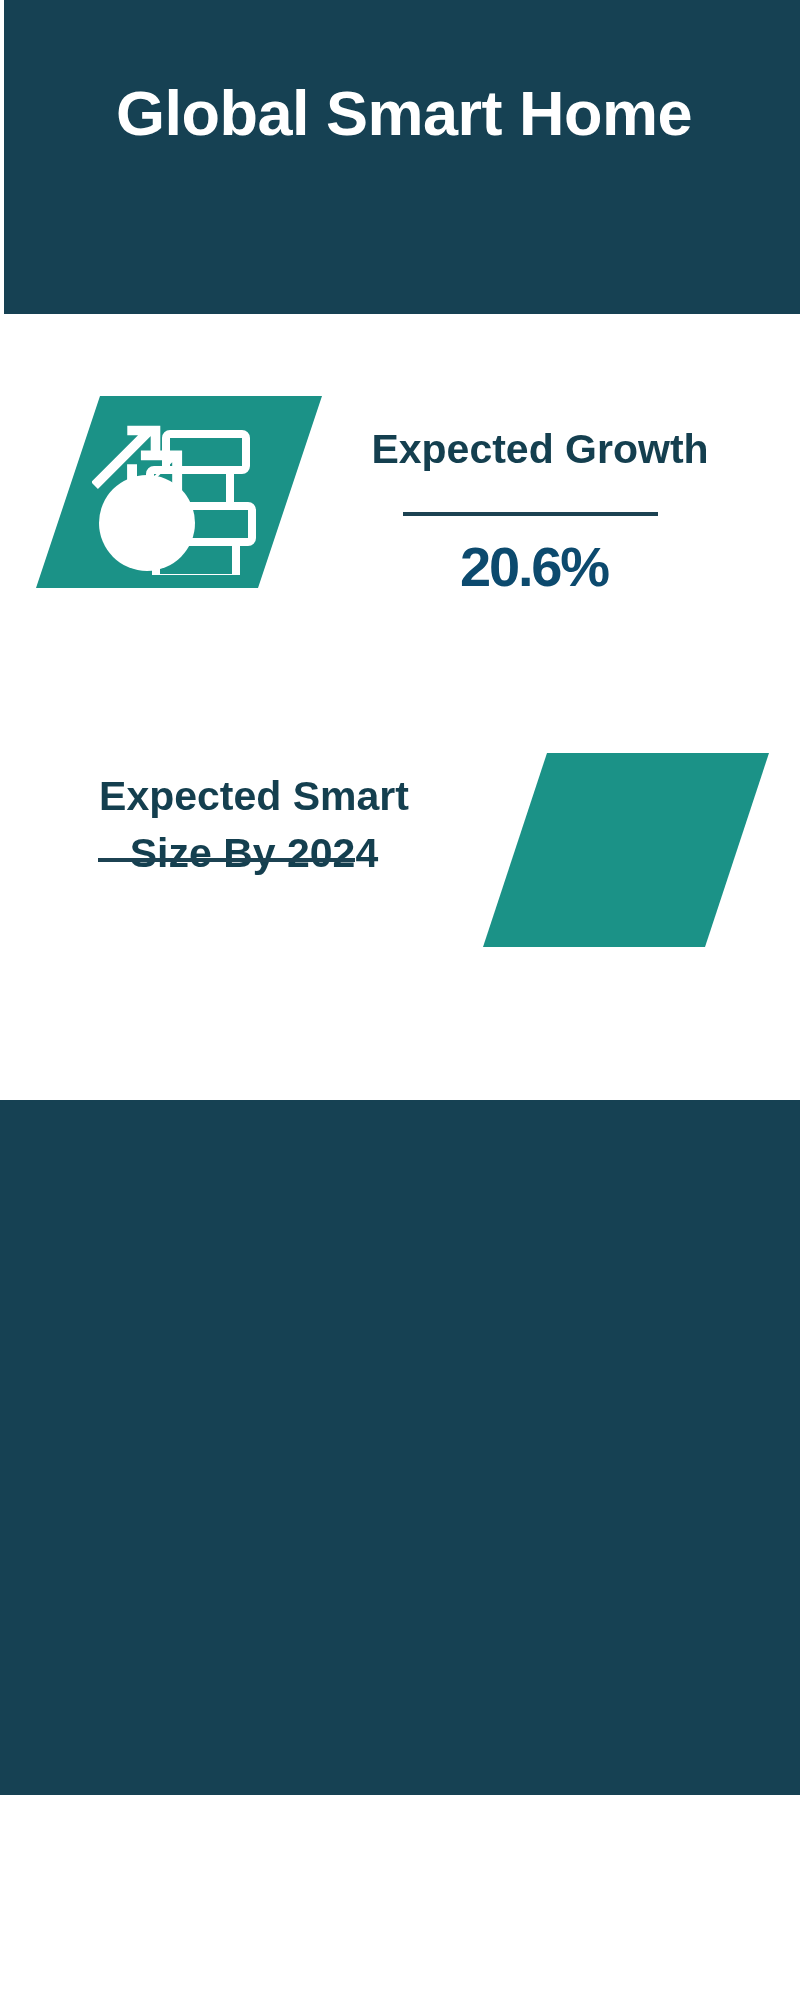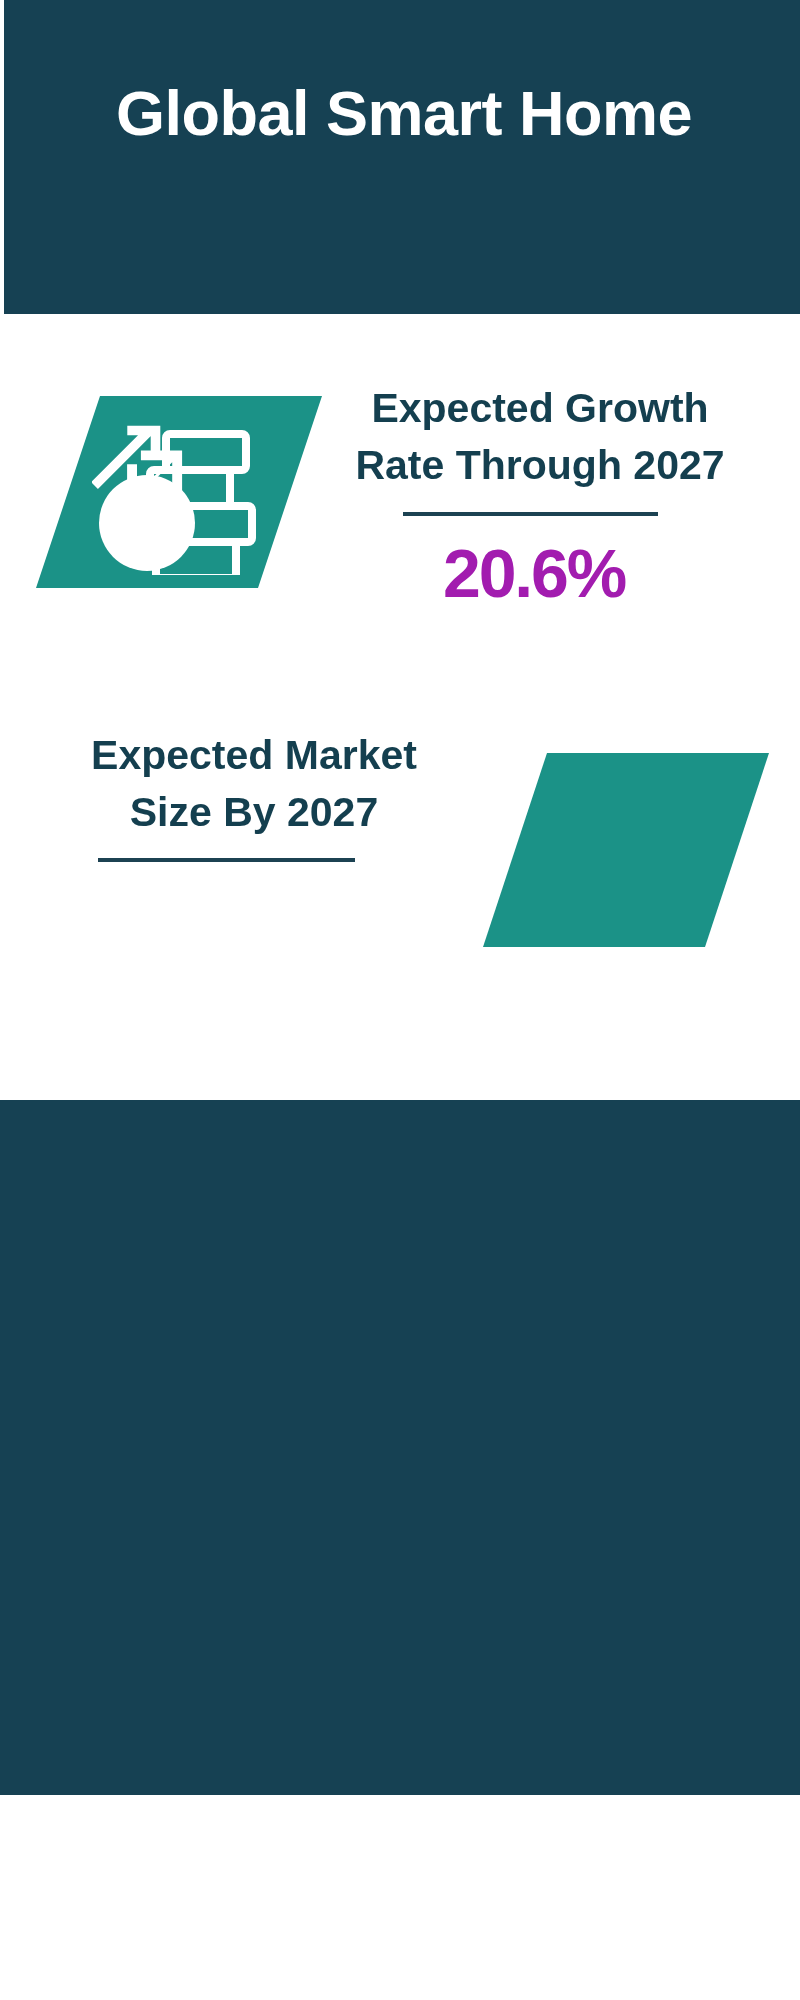--- a/index.html
+++ b/index.html
@@ -14,23 +14,23 @@
 
   
   .pgram{position:absolute;background:#1B9287;}
   .pg1{left:36px;top:396px;width:222px;height:192px;
        -webkit-clip-path:polygon(64px 0,286px 0,222px 192px,0 192px);
        clip-path:polygon(64px 0,286px 0,222px 192px,0 192px);width:286px;}
   .pg2{left:483px;top:753px;width:286px;height:194px;
        -webkit-clip-path:polygon(64px 0,286px 0,222px 194px,0 194px);
        clip-path:polygon(64px 0,286px 0,222px 194px,0 194px);}
 
-  .stat-head{position:absolute;color:#143F4F;font-size:41px;font-weight:bold;line-height:1.383;text-align:center;}
+  .stat-head{position:absolute;color:#143F4F;font-size:41px;font-weight:bold;line-height:1.383;text-align:center;margin-top:41px;}
   .divider{position:absolute;height:4px;background:#1C4252;}
-  .stat-val{position:absolute;color:#a21caf;font-size:68px;font-weight:bold;text-align:center;letter-spacing:-2.2px;line-height:1;}
+  .stat-val{position:absolute;color:#0c4a6e;font-size:56px;font-weight:bold;text-align:center;letter-spacing:-2.2px;line-height:1;}
 
   
   .dark{position:absolute;left:0;top:1100px;width:800px;height:695px;background:#164153;}
 
   
   .footer{position:absolute;left:0;top:1795px;width:800px;height:110px;background:#fff;}
 </style>
 </head>
 <body>
 
@@ -47,24 +47,24 @@
       <path d="M35.3 47.1 h41.5 v9.9 H47.6 l33.1 33.1 v-29.2 h9.9 v41.2 H49.4 v-9.9 h29.3 L45.6 59.1 v29.3 h-9.9 z" transform="rotate(-90 63 75) translate(0 0)"></path>
       <path d="M2.5 82.6 l53.4 -53.4 M35.3 27.5 h28.2 v28.2" fill="none" stroke="#fff" stroke-width="9.6" stroke-linejoin="miter"></path>
 
       <rect x="74" y="31" width="80" height="36" rx="4" ry="4" fill="none" stroke="#fff" stroke-width="8"></rect>
       <rect x="58" y="67" width="80" height="36" rx="4" ry="4" fill="none" stroke="#fff" stroke-width="8"></rect>
       <rect x="80" y="103" width="80" height="36" rx="4" ry="4" fill="none" stroke="#fff" stroke-width="8"></rect>
       <rect x="64" y="139" width="80" height="36" rx="4" ry="4" fill="none" stroke="#fff" stroke-width="8"></rect>
       <circle cx="55" cy="120" r="48" fill="#fff"></circle>
     </g>
   </svg>
-  <div class="stat-head" style="left:340px;top:380px;width:400px;"><span>Expected Growth</span><br><span>Rate Through 2027</span></div>
+  <div class="stat-head" style="left:340px;top:380px;width:400px;"><span>Expected Growth</span><br></div>
   <div class="divider" style="left:403px;top:512px;width:255px;"></div>
   <div class="stat-val" style="left:330px;top:539px;width:408px;">20.6%</div>
 
   <div class="pgram pg2"></div>
-  <div class="stat-head" style="left:49px;top:727px;width:410px;"><span>Expected Market</span><br><span>Size By 2027</span></div>
+  <div class="stat-head" style="left:49px;top:727px;width:410px;"><span>Expected Smart</span><br><span>Size By 2024</span></div>
   <div class="divider" style="left:98px;top:858px;width:257px;"></div>
 
   <div class="dark"></div>
 
   <div class="footer"></div>
 </div>
 
 </body></html>

